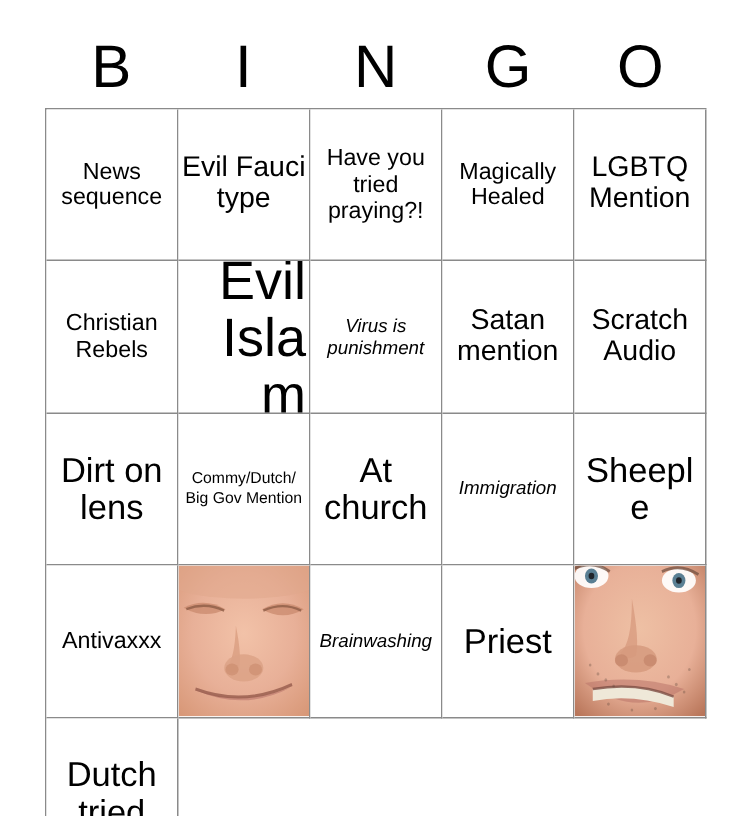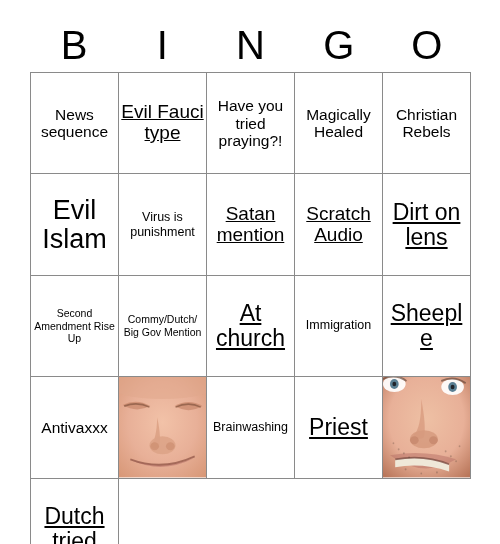--- a/index.html
+++ b/index.html
@@ -73,25 +73,25 @@
     width: 100%;
     padding: 0 2px;
     box-sizing: border-box;
     text-align: center;
     line-height: 1.08;
     word-wrap: break-word;
     color: #000000;
   }
   
   .fs-xs  { font-size: 10.5px; line-height: 1.22; }
-  .fs-sm  { font-size: 12.5px; line-height: 1.2; }
+  .fs-sm  { font-size: 12.5px; line-height: 1.2; font-style: italic; }
   .fs-md  { font-size: 15.5px; line-height: 1.12; }
-  .fs-lg  { font-size: 19px;   line-height: 1.1; text-decoration: underline; }
-  .fs-xl  { font-size: 23px;   line-height: 1.08; text-decoration: underline; }
-  .fs-xxl { font-size: 27px;   line-height: 1.05; }
+  .fs-lg  { font-size: 19px;   line-height: 1.1; }
+  .fs-xl  { font-size: 23px;   line-height: 1.08; }
+  .fs-xxl { font-size: 36px;   line-height: 1.05; text-align: right; }
 
   
   .photo-cell { padding: 0; }
   .photo {
     position: absolute;
     left: 0; top: 0;
     width: 100%;
     height: 100%;
     display: block;
   }
@@ -117,39 +117,39 @@
       <div class="bingo-cell">
         <span class="cell-text fs-lg">Evil Fauci type</span>
       </div>
       <div class="bingo-cell">
         <span class="cell-text fs-md">Have you tried praying?!</span>
       </div>
       <div class="bingo-cell">
         <span class="cell-text fs-md">Magically Healed</span>
       </div>
       <div class="bingo-cell">
+        <span class="cell-text fs-lg">LGBTQ Mention</span>
+      </div>
+      <div class="bingo-cell">
         <span class="cell-text fs-md">Christian Rebels</span>
       </div>
       <div class="bingo-cell">
         <span class="cell-text fs-xxl">Evil Islam</span>
       </div>
       <div class="bingo-cell">
         <span class="cell-text fs-sm">Virus is punishment</span>
       </div>
       <div class="bingo-cell">
         <span class="cell-text fs-lg">Satan mention</span>
       </div>
       <div class="bingo-cell">
         <span class="cell-text fs-lg">Scratch Audio</span>
       </div>
       <div class="bingo-cell">
         <span class="cell-text fs-xl">Dirt on lens</span>
-      </div>
-      <div class="bingo-cell">
-        <span class="cell-text fs-xs">Second Amendment Rise Up</span>
       </div>
       <div class="bingo-cell">
         <span class="cell-text fs-xs">Commy/Dutch/ Big Gov Mention</span>
       </div>
       <div class="bingo-cell">
         <span class="cell-text fs-xl">At church</span>
       </div>
       <div class="bingo-cell">
         <span class="cell-text fs-sm">Immigration</span>
       </div>

